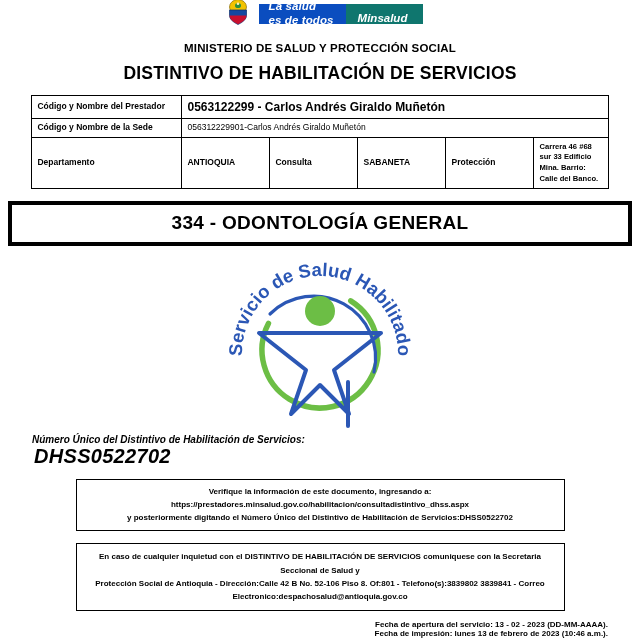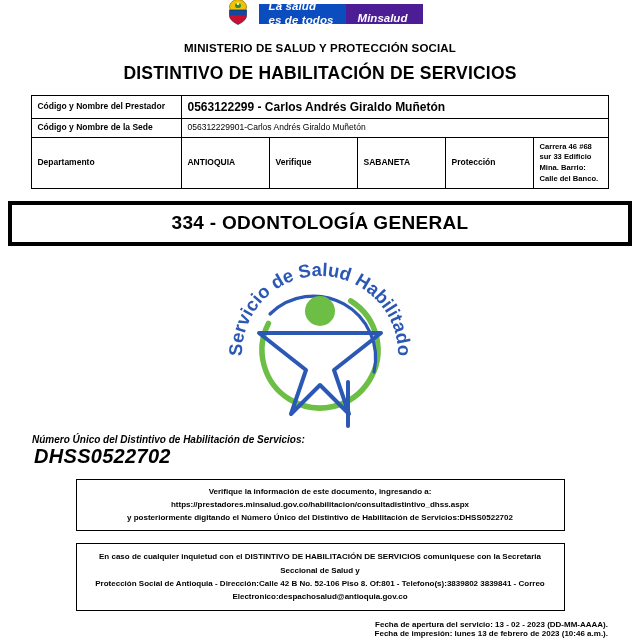--- a/index.html
+++ b/index.html
@@ -43,21 +43,21 @@
     display: flex;
     flex-direction: column;
     justify-content: center;
     padding: 0 12px 0 10px;
     font-size: 11.5px;
     font-weight: bold;
     line-height: 1.18;
     letter-spacing: .1px;
   }
   .brand-blue-light {
-    background: #4c1d95;
+    background: #0f766e;
     color: #ffffff;
     display: flex;
     align-items: center;
     padding: 8px 16px 0 12px;
     font-size: 11.5px;
     font-weight: bold;
   }
 
   
   .doc-title-small {
@@ -211,21 +211,21 @@
       <td class="lbl">Código y Nombre del Prestador</td>
       <td class="val-big" colspan="5">0563122299 - Carlos Andrés Giraldo Muñetón</td>
     </tr>
     <tr>
       <td class="lbl">Código y Nombre de la Sede</td>
       <td class="val-small" colspan="5">056312229901-Carlos Andrés Giraldo Muñetón</td>
     </tr>
     <tr>
       <td class="lbl tall">Departamento</td>
       <td class="lbl tall">ANTIOQUIA</td>
-      <td class="lbl tall">Verifique</td>
+      <td class="lbl tall">Consulta</td>
       <td class="lbl tall">SABANETA</td>
       <td class="lbl tall">Protección</td>
       <td class="addr">Carrera 46 #68 sur 33 Edificio Mina. Barrio: Calle del Banco.</td>
     </tr>
   </tbody>
 </table>
 
 <div class="service-banner">334 - ODONTOLOGÍA GENERAL</div>
 
 <div class="seal-wrap">

